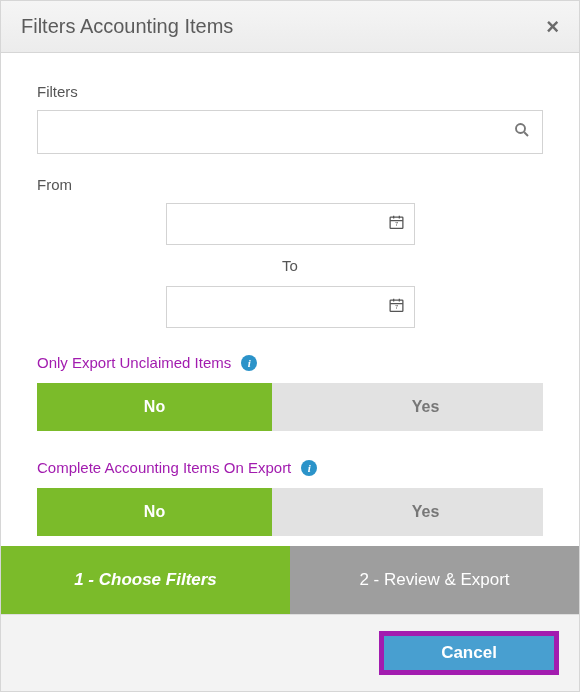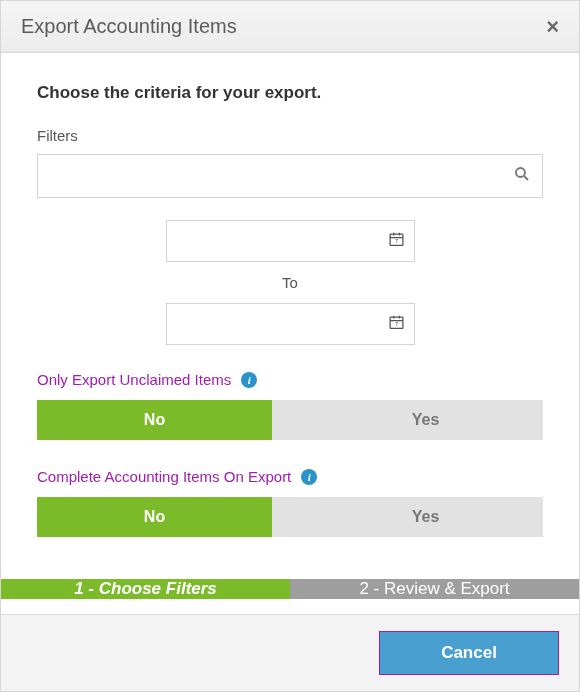--- a/index.html
+++ b/index.html
@@ -126,21 +126,21 @@
     font-family: Georgia, serif;
     font-weight: bold;
     display: inline-flex;
     align-items: center;
     justify-content: center;
     cursor: pointer;
   }
   .toggle-group {
     display: flex;
     width: 100%;
-    height: 40px;
+    height: 48px;
     margin-bottom: 28px;
   }
   .toggle-btn {
     flex: 1;
     display: flex;
     align-items: center;
     justify-content: center;
     font-size: 16px;
     font-weight: 600;
     cursor: pointer;
@@ -150,22 +150,21 @@
     background: #7bbb2a;
     color: #fff;
   }
   .toggle-btn.inactive {
     background: #e2e2e2;
     color: #777;
     padding-left: 36px;
   }
   .steps {
     display: flex;
-    height: 50px;
-    align-items: center;
+    height: 68px;
   }
   .step {
     flex: 1;
     display: flex;
     align-items: center;
     justify-content: center;
     font-size: 17px;
     color: #fff;
     cursor: pointer;
   }
@@ -193,51 +192,51 @@
     align-items: center;
     justify-content: center;
     font-size: 17px;
     font-weight: 700;
     color: #fff;
     cursor: pointer;
     border: none;
   }
   .btn-cancel {
     background: #489fd0;
-    border: 1px solid #a21caf;
+    border: 5px solid #a21caf;
   }
   .btn-save {
     background: #263a4d;
   }
 </style>
 </head>
 <body>
 
 <div class="dialog">
 
   <div class="titlebar">
-    <div class="titlebar-title">Export Accounting Items</div>
+    <div class="titlebar-title">Filters Accounting Items</div>
     <div class="close-icon">×</div>
   </div>
 
   <div class="content">
 
-    <div class="instruction">Choose the criteria for your export.</div>
 
     <div class="field-label">Filters</div>
     <div class="employee-input-wrap">
       <input type="text" class="employee-input" value="" style="">
       <span class="search-icon">
         <svg width="18" height="18" viewBox="0 0 24 24" fill="none" stroke="#777" stroke-width="2.5">
           <circle cx="10" cy="10" r="6"></circle>
           <line x1="15" y1="15" x2="20" y2="20"></line>
         </svg>
       </span>
     </div>
 
+    <div class="field-label">From</div>
     <div class="date-row">
       <div class="date-input-wrap">
         <input type="text" class="date-input" value="" style="">
         <span class="calendar-icon">
           <svg width="17" height="17" viewBox="0 0 24 24" fill="none" stroke="#555" stroke-width="1.8">
             <rect x="3" y="5" width="18" height="16" rx="1"></rect>
             <line x1="3" y1="10" x2="21" y2="10"></line>
             <line x1="8" y1="3" x2="8" y2="7"></line>
             <line x1="16" y1="3" x2="16" y2="7"></line>
             <text x="12" y="18" font-size="8" text-anchor="middle" fill="#555" stroke="none">7</text>

